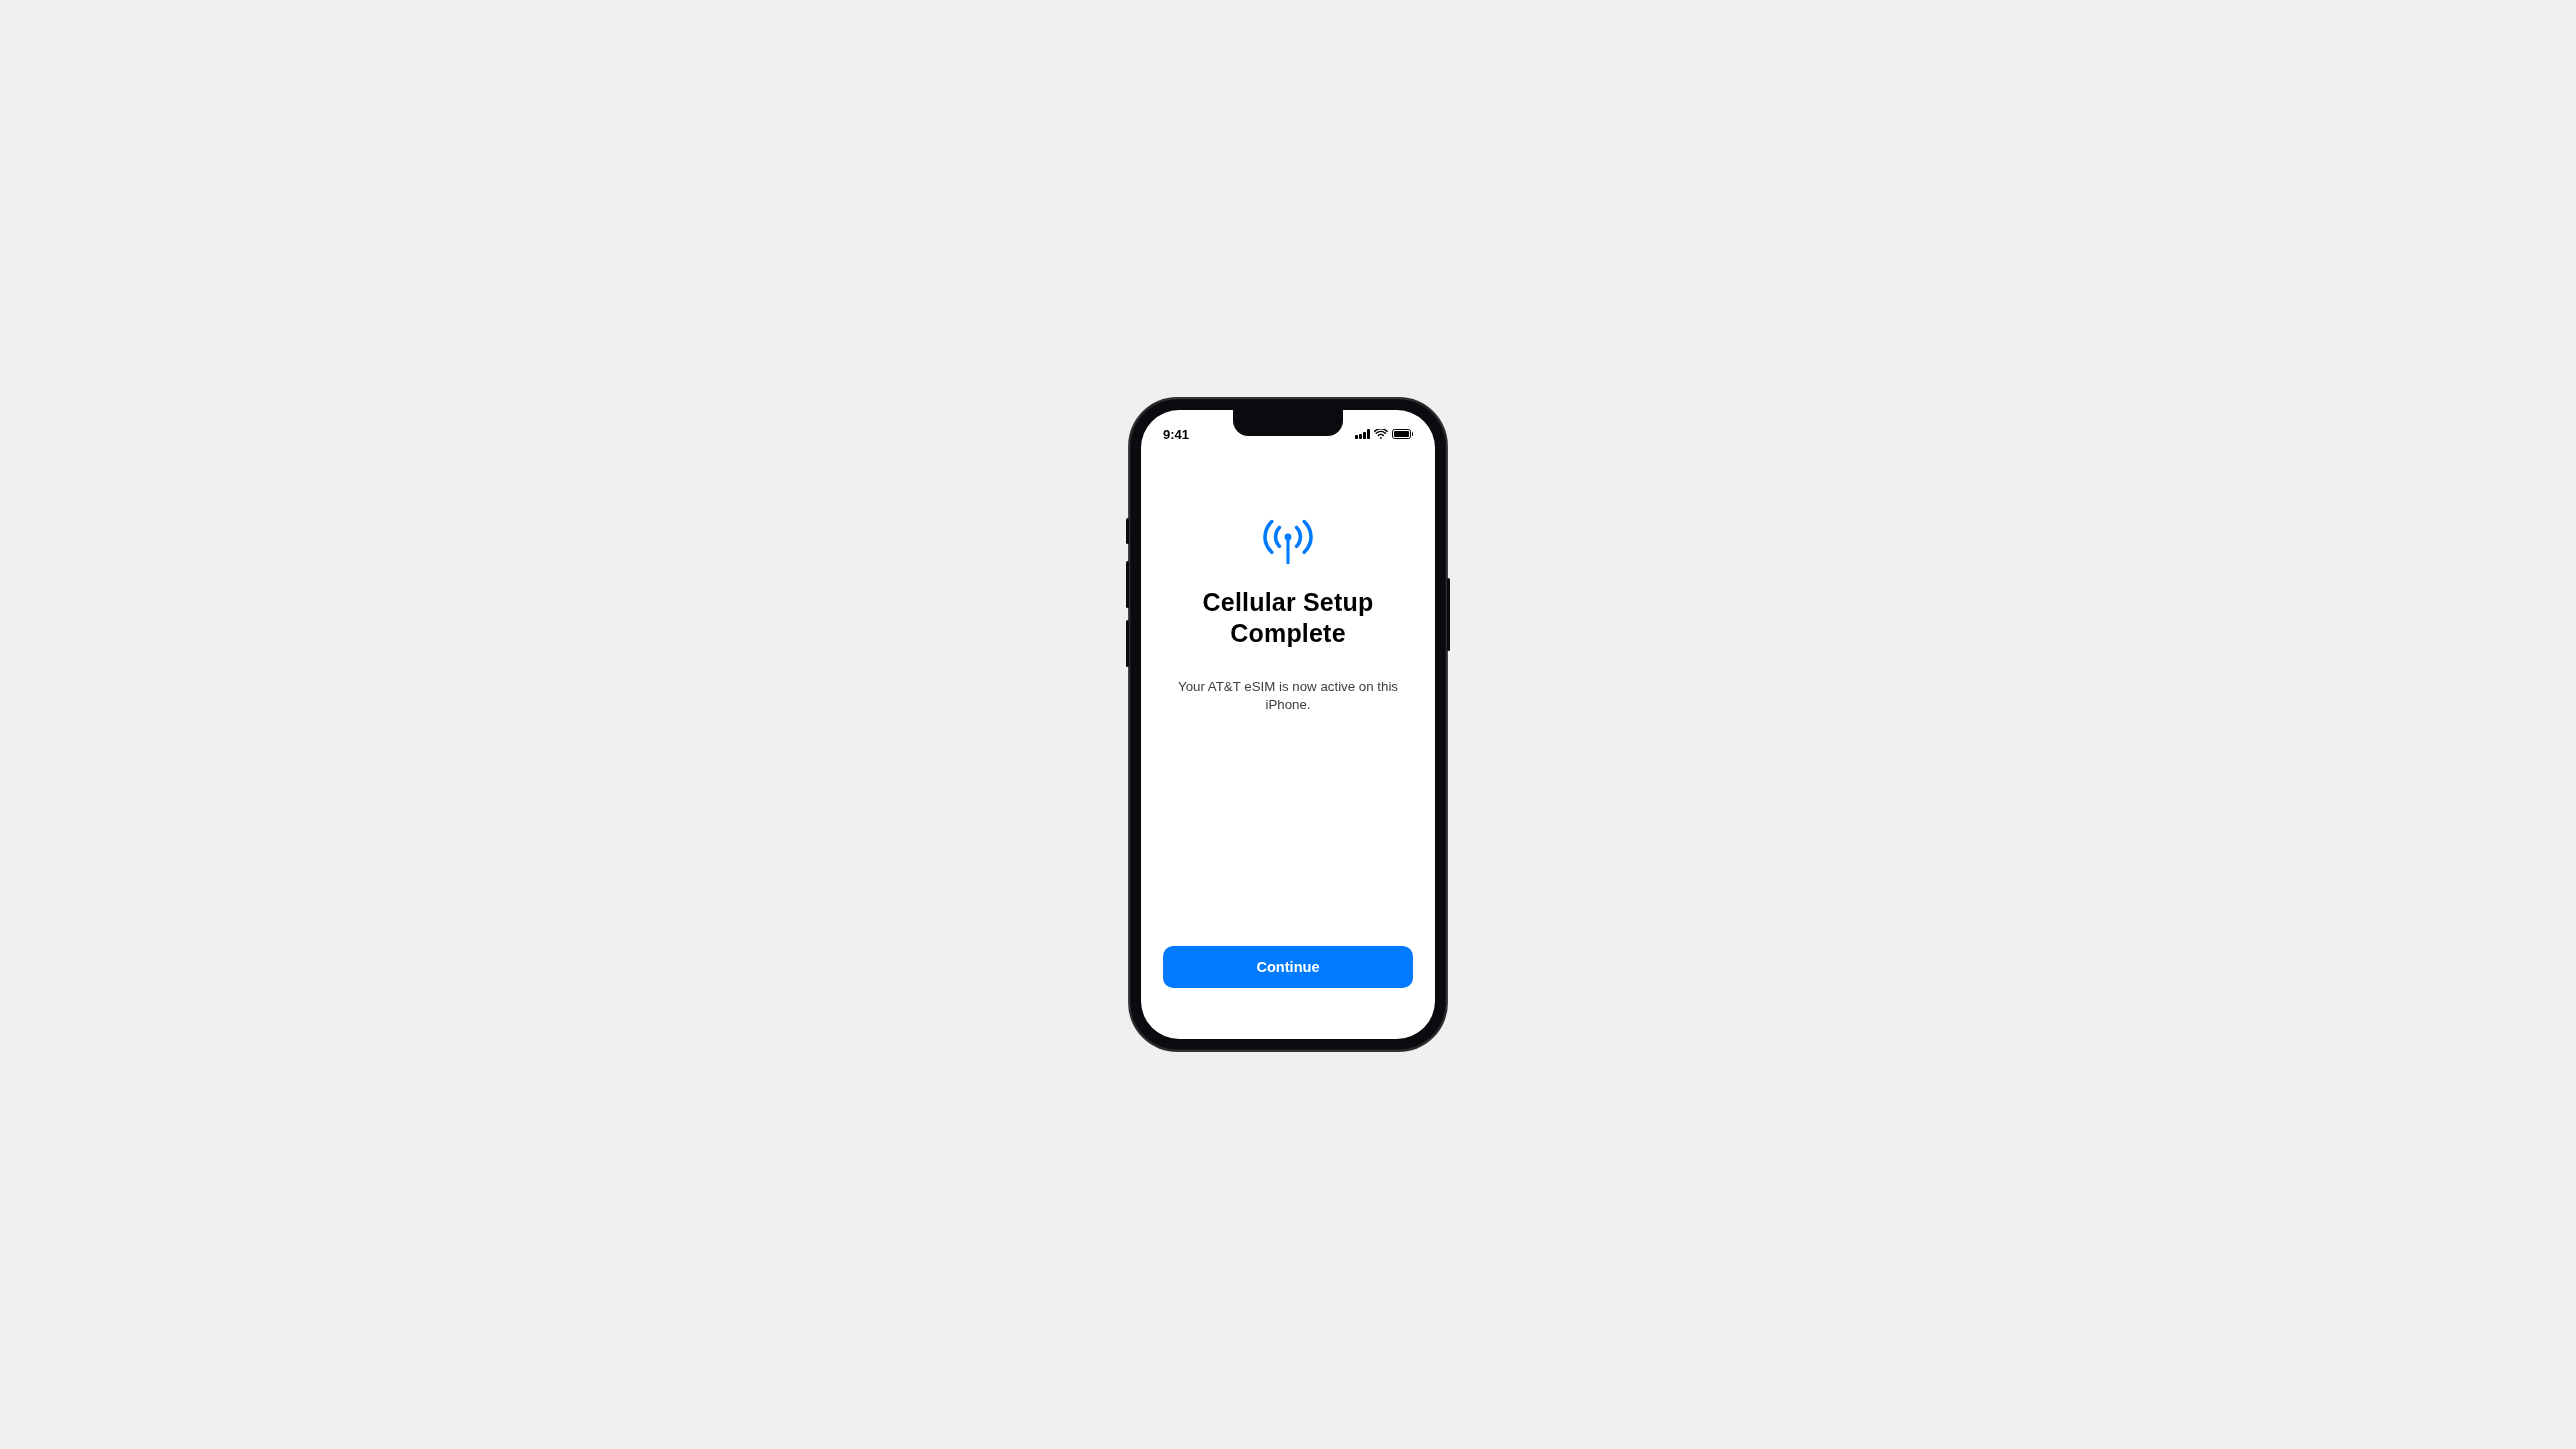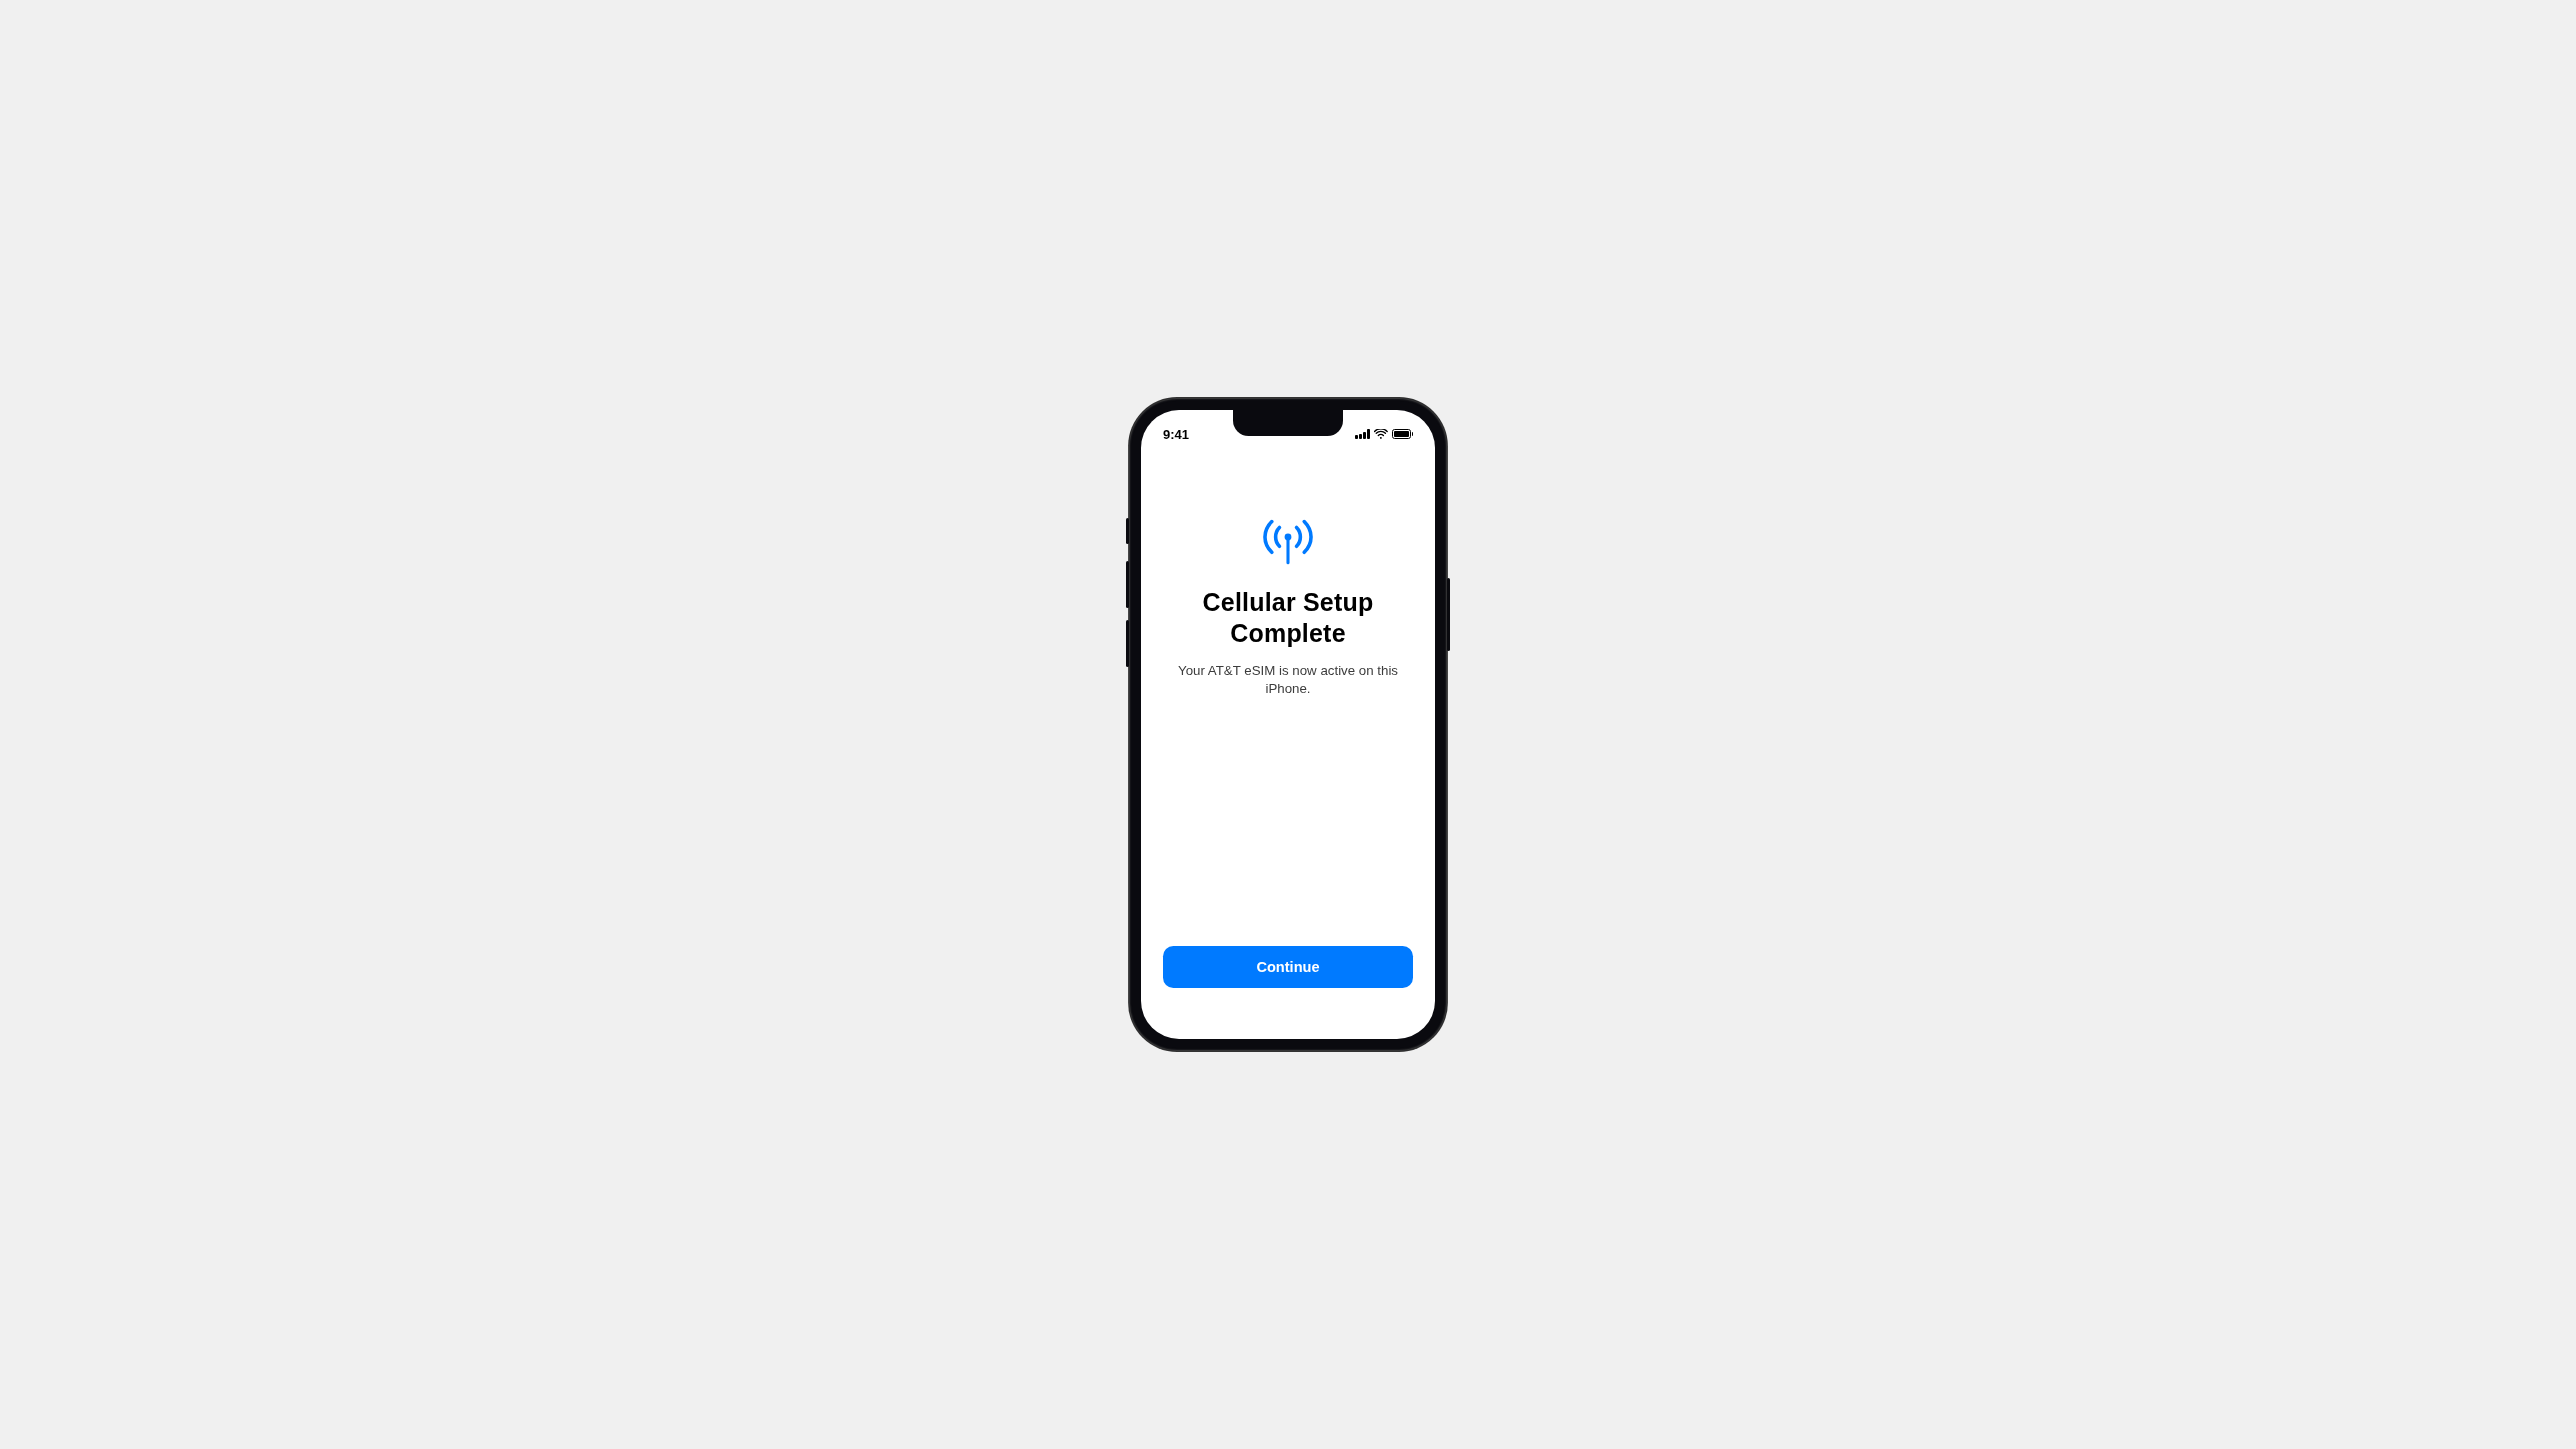--- a/index.html
+++ b/index.html
@@ -184,21 +184,21 @@
       margin-top: 20.6px;
       font-size: 25px;
       font-weight: 700;
       text-align: center;
       color: #000;
       line-height: 1.25;
       letter-spacing: 0.2px;
     }
     
     .subtitle {
-      margin-top: 13px;
+      margin-top: 29px;
       font-size: 13.3px;
       text-align: center;
       color: #3c3c3c;
       line-height: 1.35;
       padding: 0 10.3px;
     }
     
     .spacer {
       flex: 1;
     }

